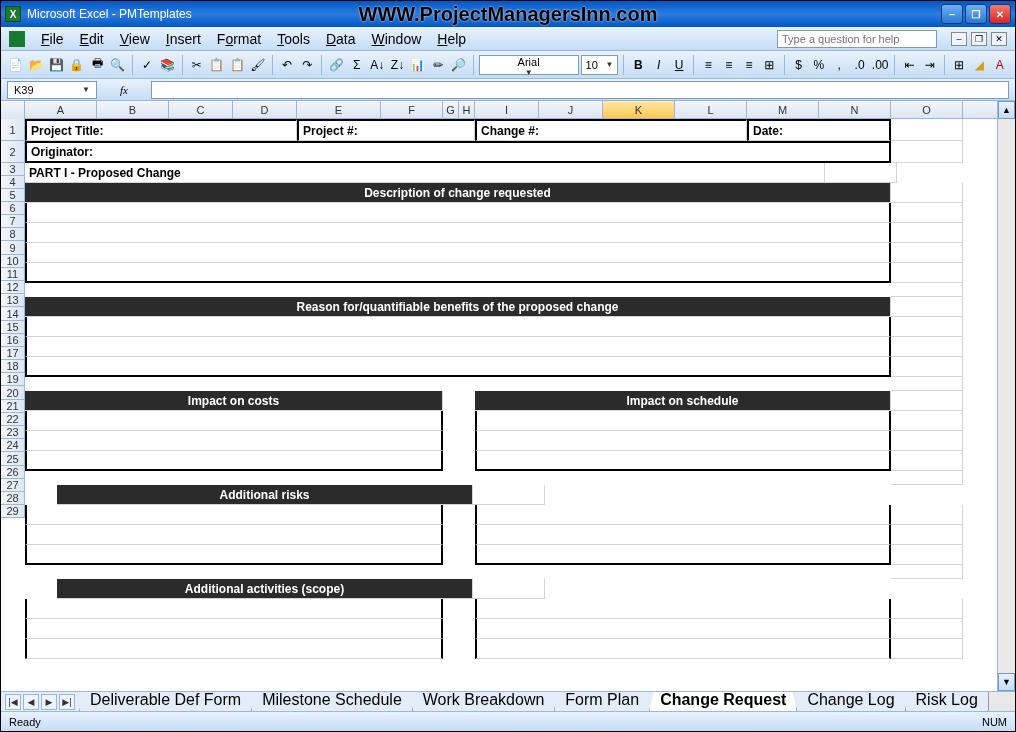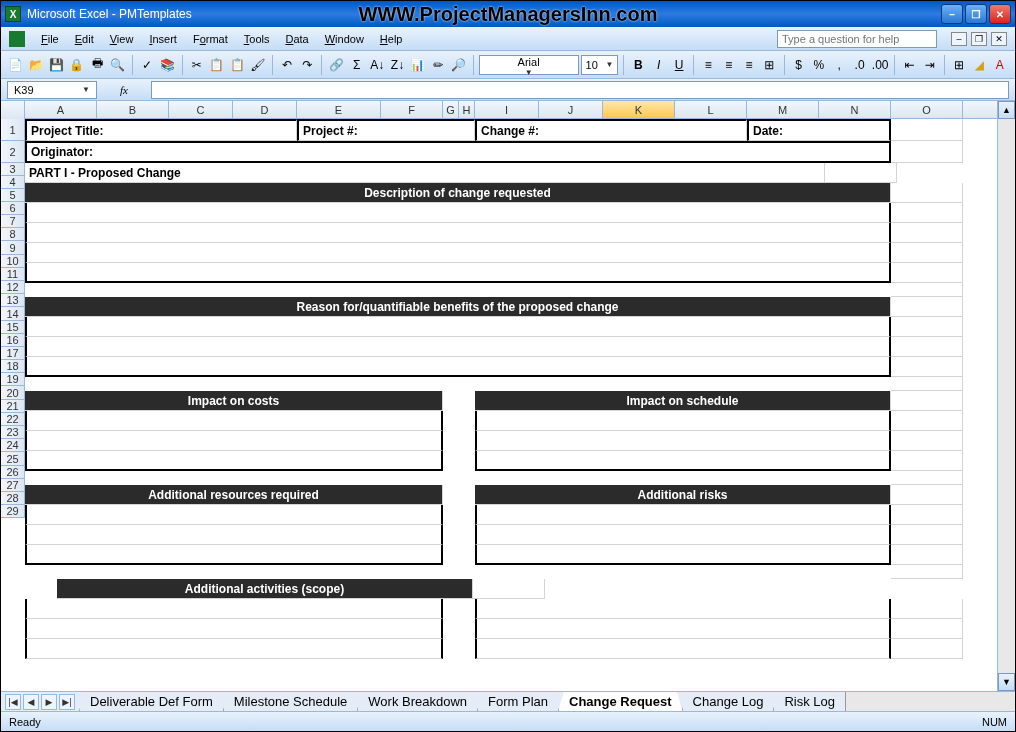--- a/index.html
+++ b/index.html
@@ -11,21 +11,21 @@
 .titlebar .excel-icon { width: 16px; height: 16px; background: #187a2f; display: inline-flex; align-items: center; justify-content: center; color: #fff; font-size: 10px; font-weight: bold; margin-right: 6px; border: 1px solid #0a4a18; }
 .titlebar .title-text { font-size: 12px; }
 .titlebar .watermark { position: absolute; left: 50%; transform: translateX(-50%); font-family: Arial, sans-serif; font-size: 20px; font-weight: bold; color: #000; text-shadow: 0 0 2px #fff; pointer-events: none; }
 .titlebar .win-controls { margin-left: auto; display: flex; gap: 2px; }
 .win-btn { width: 22px; height: 20px; background: linear-gradient(#6db0f5, #2a78d6); border: 1px solid #0a3a80; border-radius: 3px; display: flex; align-items: center; justify-content: center; color: #fff; font-size: 10px; font-weight: bold; }
 .win-btn.close { background: linear-gradient(#f07a6a, #d22); }
 
 
 .menubar { background: linear-gradient(#e9f2fc, #c5ddf6); height: 24px; display: flex; align-items: center; padding: 0 8px; border-bottom: 1px solid #9ab8dc; }
 .menubar .excel-small { width: 16px; height: 16px; background: #187a2f; margin-right: 8px; }
-.menubar .menu-item { padding: 2px 8px; font-size: 11px; cursor: default; }
+.menubar .menu-item { padding: 2px 8px; font-size: 14px; cursor: default; }
 .menubar .menu-item u { text-decoration: underline; }
 .menubar .help-box { margin-left: auto; display: flex; align-items: center; gap: 6px; }
 .menubar .help-input { width: 160px; height: 18px; border: 1px solid #7a9ac0; color: #888; font-size: 11px; padding: 0 4px; background: #fff; }
 .menubar .mdi-controls { display: flex; gap: 4px; margin-left: 8px; }
 .mdi-btn { width: 16px; height: 14px; border: 1px solid #888; background: #eef4fb; font-size: 9px; display: flex; align-items: center; justify-content: center; }
 
 
 .toolbar { background: linear-gradient(#e9f2fc, #c5ddf6); height: 28px; display: flex; align-items: center; padding: 0 6px; gap: 2px; border-bottom: 1px solid #9ab8dc; }
 .tool-btn { width: 22px; height: 22px; display: inline-flex; align-items: center; justify-content: center; font-size: 12px; border: 1px solid transparent; border-radius: 2px; }
 .sep { width: 1px; height: 20px; background: #9ab8dc; margin: 0 3px; }
@@ -59,21 +59,21 @@
 .thick-border-t { border-top: 2px solid #000; }
 .thick-border-l { border-left: 2px solid #000; }
 .thick-border-r { border-right: 2px solid #000 !important; }
 .thick-border-b { border-bottom: 2px solid #000 !important; }
 
 
 .tabstrip { height: 20px; background: #e4ecf7; display: flex; align-items: stretch; border-top: 1px solid #9ab8dc; }
 .tab-nav { display: flex; align-items: center; padding: 0 4px; gap: 2px; }
 .tab-nav-btn { width: 16px; height: 16px; display: flex; align-items: center; justify-content: center; font-size: 9px; color: #333; border: 1px solid #9ab8dc; background: #eef4fb; }
 .sheet-tabs { display: flex; align-items: flex-end; overflow: hidden; }
-.sheet-tab { padding: 2px 10px; font-size: 13px; background: #e4ecf7; border: 1px solid #999; border-bottom: none; margin-right: -1px; position: relative; clip-path: polygon(6px 0, calc(100% - 6px) 0, 100% 100%, 0 100%); margin-top: 23px; }
+.sheet-tab { padding: 2px 10px; font-size: 16px; background: #e4ecf7; border: 1px solid #999; border-bottom: none; margin-right: -1px; position: relative; clip-path: polygon(6px 0, calc(100% - 6px) 0, 100% 100%, 0 100%); margin-top: 23px; }
 .sheet-tab.active { background: #fff; font-weight: bold; z-index: 2; }
 .hscroll-track { flex: 1; background: #e8e8e8; border-left: 1px solid #999; position: relative; }
 .hscroll-thumb { position: absolute; left: 200px; top: 2px; width: 60px; height: 14px; background: linear-gradient(#e9f2fc, #c5ddf6); border: 1px solid #7a9ac0; border-radius: 2px; }
 
 
 .vscroll { width: 18px; background: #e8e8e8; border-left: 1px solid #9ab8dc; display: flex; flex-direction: column; }
 .vscroll-btn { height: 18px; background: linear-gradient(#e9f2fc, #c5ddf6); border: 1px solid #7a9ac0; display: flex; align-items: center; justify-content: center; font-size: 9px; }
 .vscroll-track { flex: 1; position: relative; }
 
 
@@ -344,21 +344,20 @@
               <div class="cell thick-border-l thick-border-r thick-border-b" style="width:416px;"></div>
               <div class="cell cO"></div>
             </div>
 
           <div class="cell-row">
               <div class="cell r-short" style="width:866px;border:none;"></div>
               <div class="cell r-short cO"></div>
             </div>
 
           <div class="cell-row">
-            <div class="cell dark-header" style="width:418px;">Additional resources required</div>
             <div class="cell" style="width:32px;border:none;"></div>
             <div class="cell dark-header" style="width:416px;">Additional risks</div>
             <div class="cell cO"></div>
           </div>
 
           <div class="cell-row">
               <div class="cell thick-border-l thick-border-r" style="width:418px;"></div>
               <div class="cell" style="width:32px;border:none;"></div>
               <div class="cell thick-border-l thick-border-r" style="width:416px;"></div>
               <div class="cell cO"></div>

